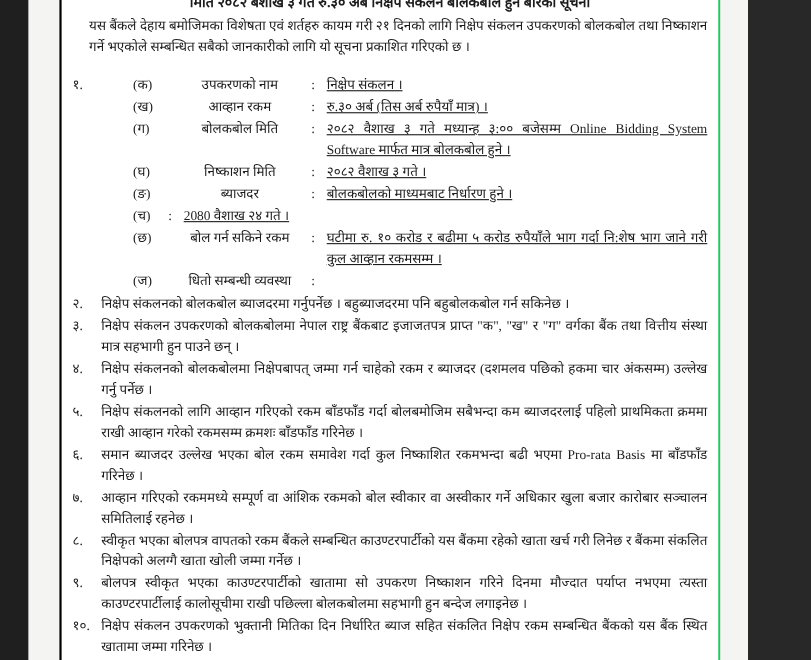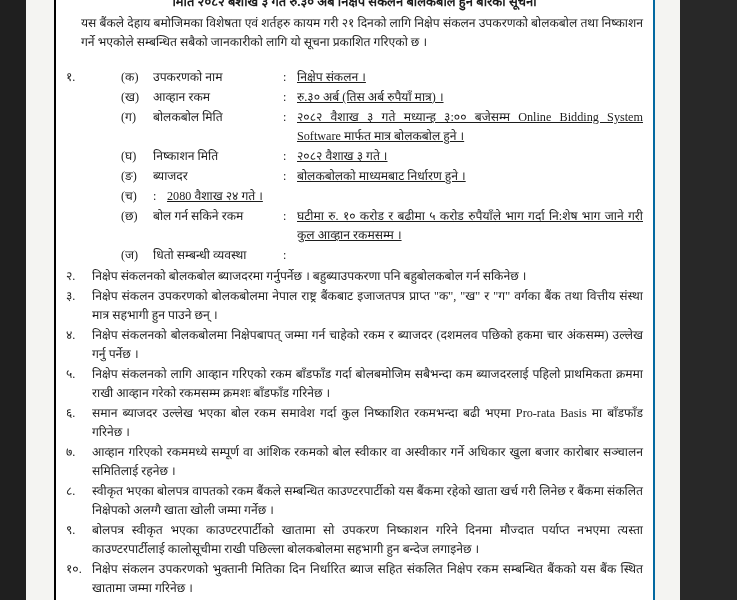--- a/index.html
+++ b/index.html
@@ -9,41 +9,41 @@
     font-family:"Liberation Serif","DejaVu Serif",serif;
     color:#1c1c1c;
   }
   .scan { display:flex; width:737px; height:600px; }
   .edge-left   { width:26px; flex:none; background:#1f1f1f; }
   .margin-left { width:28px; flex:none; background:#f4f4f2; }
   .margin-right{ width:25px; flex:none; background:#f4f4f2; }
   .edge-right  { width:57px; flex:none; background:#282828; }
   .page {
     flex:1; background:#ffffff;
-    border-left:2px solid #000; border-right:2px solid #0369a1;
+    border-left:2px solid #000; border-right:2px solid #22c55e;
     box-sizing:border-box;
     padding:0 10px 0 10px;
     overflow:hidden;
     font-size:12.2px; line-height:19px;
   }
   .title {
     font-weight:bold; text-align:center;
     font-size:13px; line-height:15px;
     margin:-6px -4px 5px -4px;
   }
   .intro {
     text-align:justify;
     margin:0 0 16px 15px;
   }
   .item1-row { display:flex; }
   .item1-num { width:55px; flex:none; }
   .subtable  { flex:1; }
   .subrow    { display:flex; margin-bottom:1px; }
   .sub-letter{ width:32px;  flex:none; }
-  .sub-label { width:130px; flex:none; }
+  .sub-label { width:130px; flex:none;text-align:center; }
   .sub-colon { width:14px;  flex:none; }
   .sub-value { flex:1; text-align:justify;text-decoration:underline; }
   .item { display:flex; margin-top:1px; }
   .item-num { width:26px; flex:none; }
   .item-txt { flex:1; text-align:justify; }
 </style>
 </head>
 <body>
 
 <div class="scan">
@@ -112,21 +112,21 @@
           <span class="sub-letter">(ज)</span>
           <span class="sub-label">धितो सम्बन्धी व्यवस्था</span>
           <span class="sub-colon">:</span>
         </div>
 
       </div>
     </div>
 
     <div class="item">
       <span class="item-num">२.</span>
-      <span class="item-txt">निक्षेप संकलनको बोलकबोल ब्याजदरमा गर्नुपर्नेछ । बहुब्याउपकरणा पनि बहुबोलकबोल गर्न सकिनेछ ।</span>
+      <span class="item-txt">निक्षेप संकलनको बोलकबोल ब्याजदरमा गर्नुपर्नेछ । बहुब्याजदरमा पनि बहुबोलकबोल गर्न सकिनेछ ।</span>
     </div>
 
     <div class="item">
       <span class="item-num">३.</span>
       <span class="item-txt">निक्षेप संकलन उपकरणको बोलकबोलमा नेपाल राष्ट्र बैंकबाट इजाजतपत्र प्राप्त "क", "ख" र "ग" वर्गका बैंक तथा वित्तीय संस्था मात्र सहभागी हुन पाउने छन् ।</span>
     </div>
 
     <div class="item">
       <span class="item-num">४.</span>
       <span class="item-txt">निक्षेप संकलनको बोलकबोलमा निक्षेपबापत् जम्मा गर्न चाहेको रकम र ब्याजदर (दशमलव पछिको हकमा चार अंकसम्म) उल्लेख गर्नु पर्नेछ ।</span>

